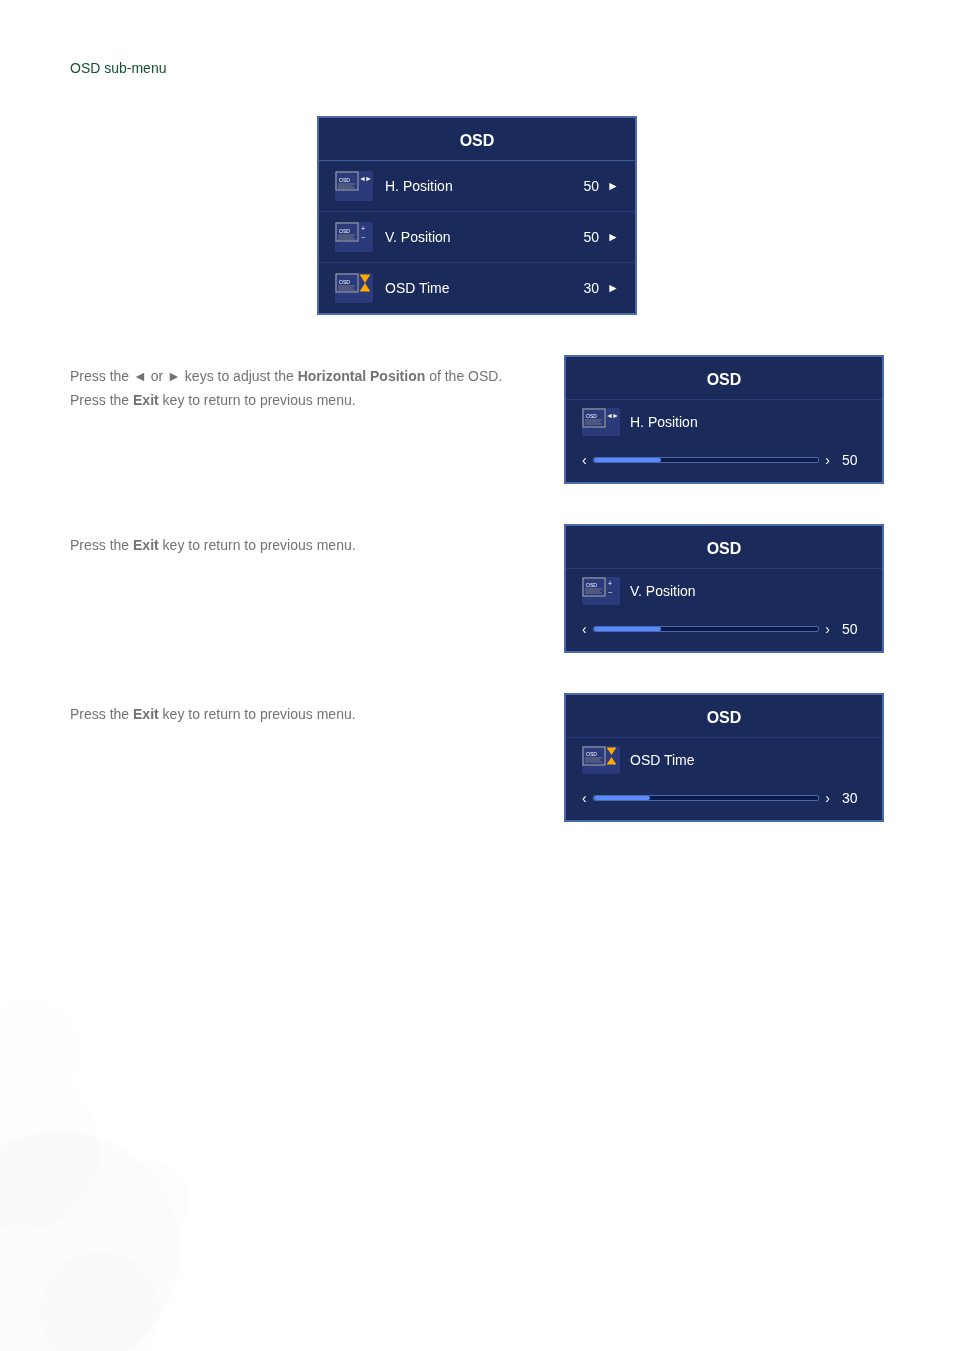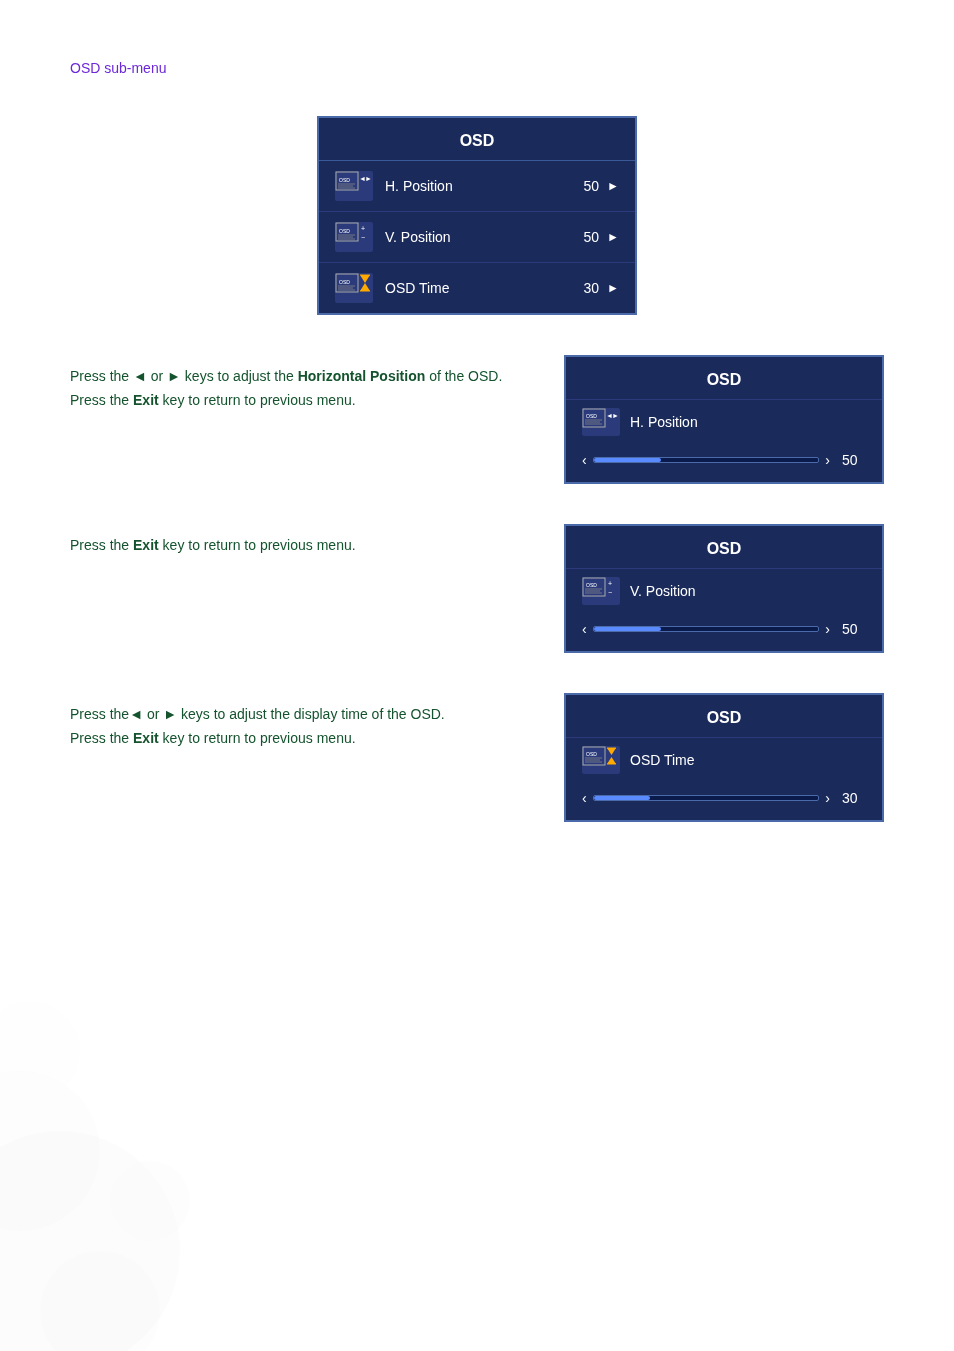--- a/index.html
+++ b/index.html
@@ -27,21 +27,21 @@
     }
 
     .page-content {
       position: relative;
       z-index: 1;
       padding: 60px 70px;
     }
 
     .page-title {
       font-size: 14px;
-      color: #6d28d9;
+      color: #14532d;
       margin-bottom: 40px;
     }
 
     
     .osd-main-menu {
       background: #1a2a5a;
       border: 2px solid #4a6aaa;
       width: 320px;
       margin: 0 auto 40px auto;
       padding: 0;
@@ -98,21 +98,21 @@
       align-items: flex-start;
       margin-bottom: 40px;
       gap: 30px;
     }
 
     .section-desc {
       flex: 1;
       padding-top: 10px;
       font-size: 14px;
       line-height: 1.7;
-      color: #14532d;
+      color: #737373;
     }
 
     .bold-word {
       font-weight: bold;
     }
 
     
     .osd-sub-panel {
       width: 320px;
       background: #1a2a5a;
@@ -304,23 +304,20 @@
           <div class="slider-fill" style="width:30%;"></div>
         </div>
         <span class="slider-arrow">›</span>
         <span class="slider-value">50</span>
       </div>
     </div>
   </div>
 
   <div class="section-row">
     <div class="section-desc">
-      <div>
-        Press the◄ or ► keys to adjust the display time of the OSD.
-      </div>
       <div>
         Press the <span class="bold-word">Exit</span> key to return to previous menu.
       </div>
     </div>
 
     <div class="osd-sub-panel">
       <div class="osd-sub-header">OSD</div>
       <div class="osd-sub-row">
         <svg width="38" height="28" viewBox="0 0 38 28" xmlns="http://www.w3.org/2000/svg">
           <rect x="0" y="0" width="38" height="28" fill="#2a3a7a" rx="2"></rect>

